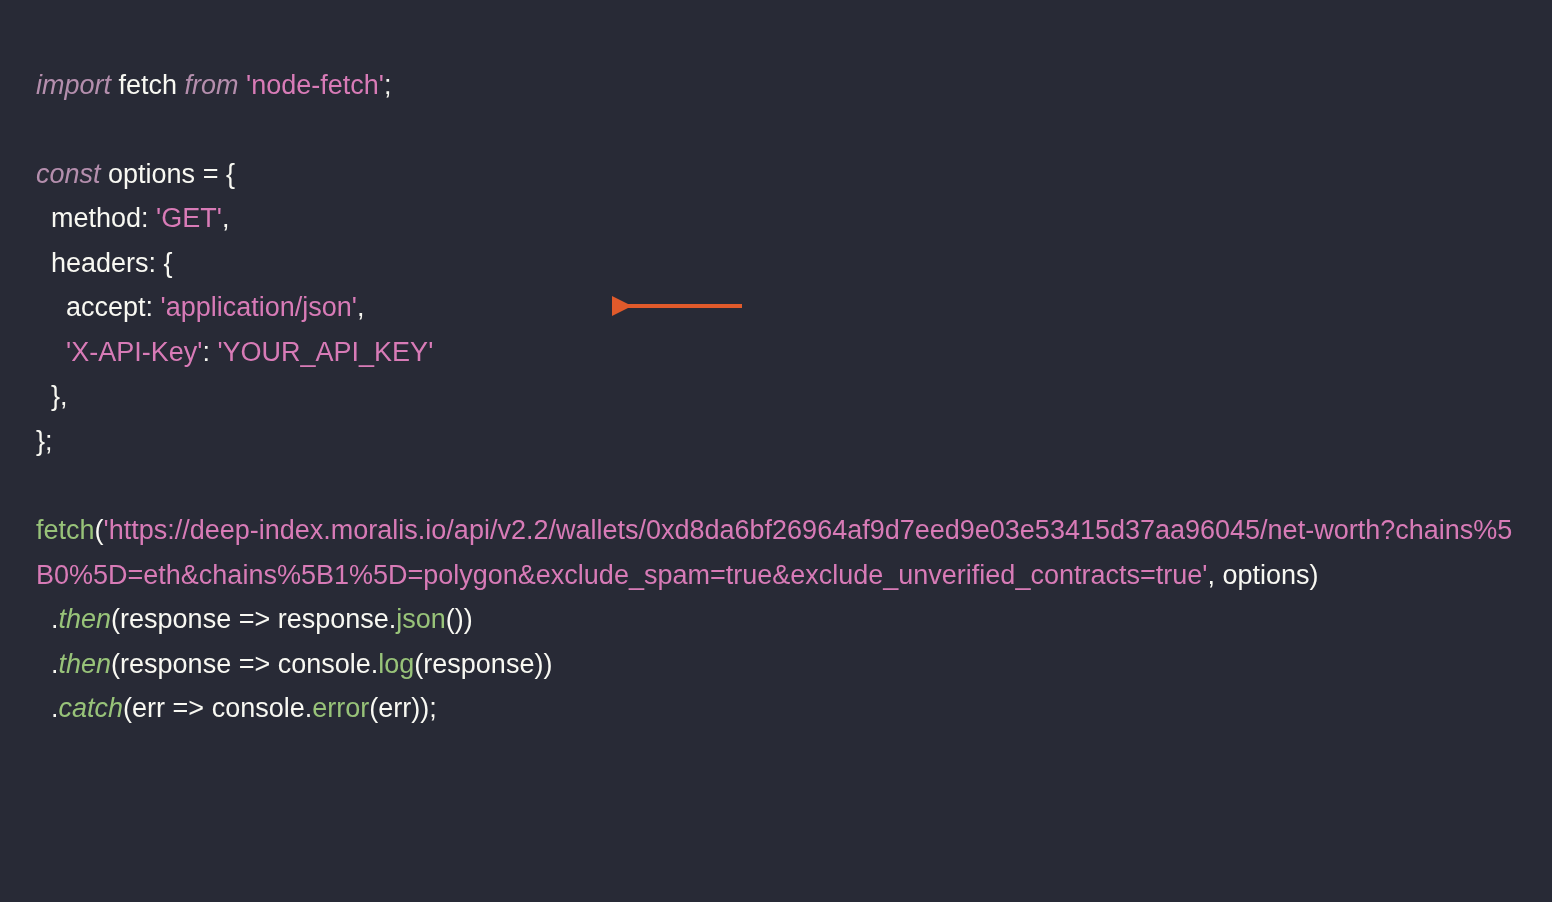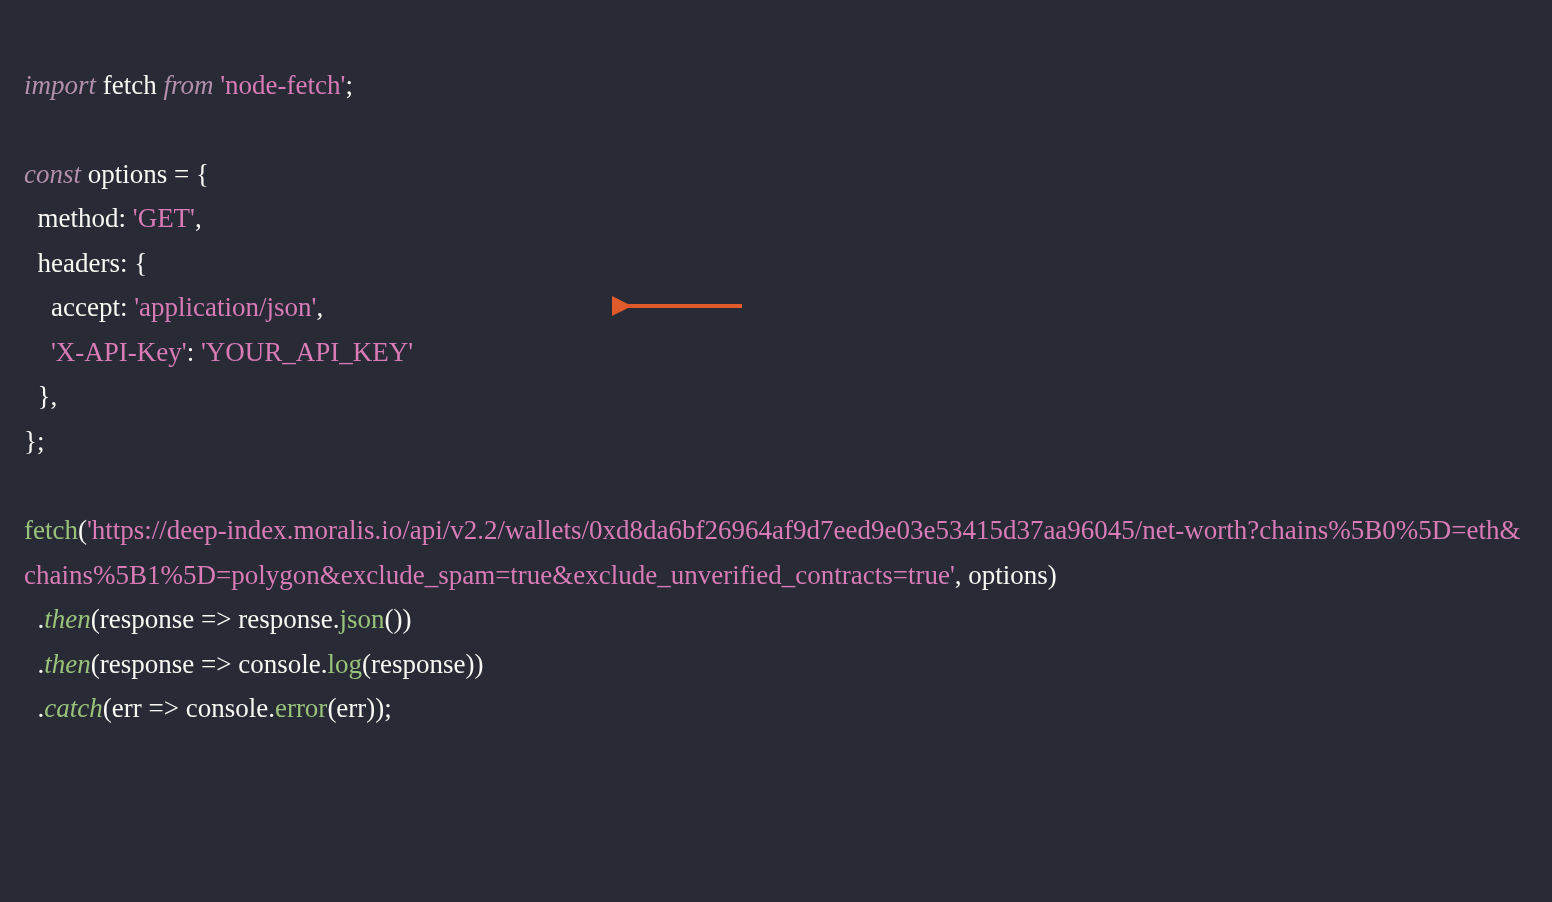--- a/index.html
+++ b/index.html
@@ -4,22 +4,22 @@
 <style>
   html, body {
     margin: 0;
     padding: 0;
     width: 1552px;
     height: 902px;
     background: #282a36;
     overflow: hidden;
   }
   .code-container {
-    padding: 18px 24px;
-    font-family: Liberation Serif, serif;
+    padding: 18px 36px;
+    font-family: Liberation Sans, sans-serif;
     font-size: 27px;
     line-height: 1.65;
     color: #f8f8f2;
     white-space: pre-wrap;
     word-break: break-all;
     position: relative;
   }
   .tok-keyword   { color: #b48ead; font-style: italic; }
   .tok-plain     { color: #f8f8f2; }
   .tok-string    { color: #d87bb7; }

